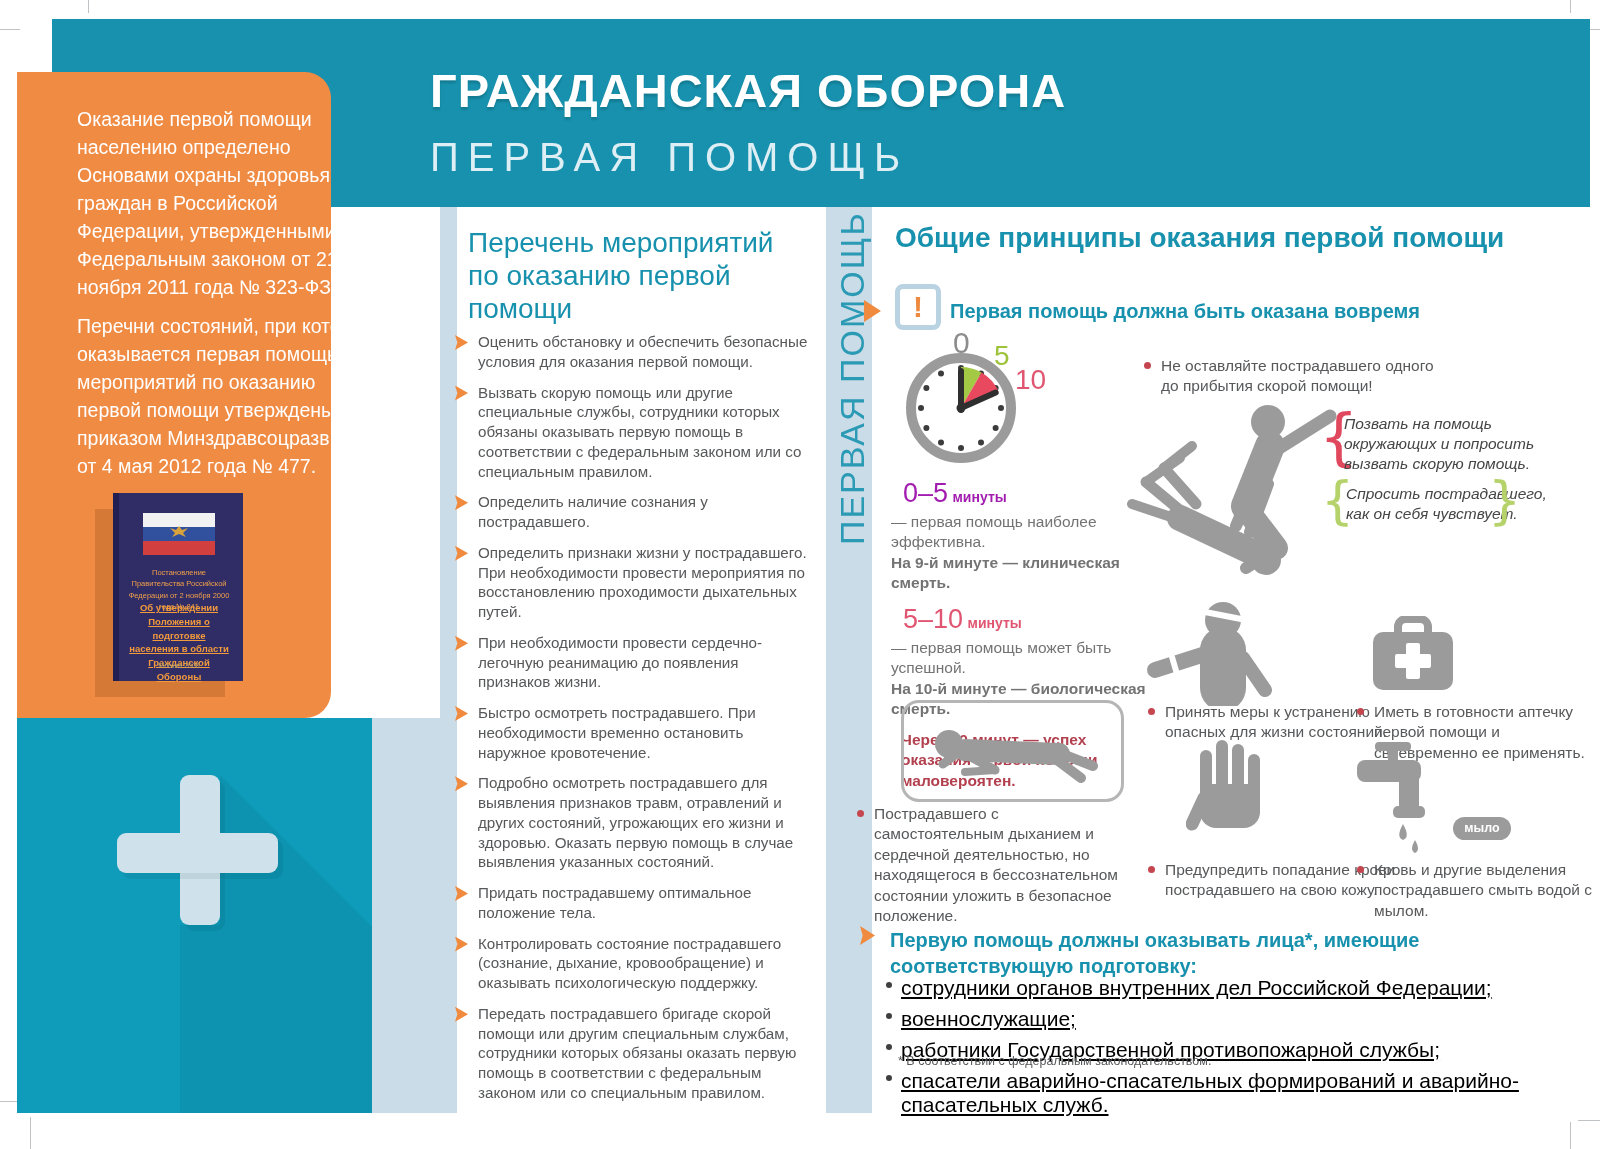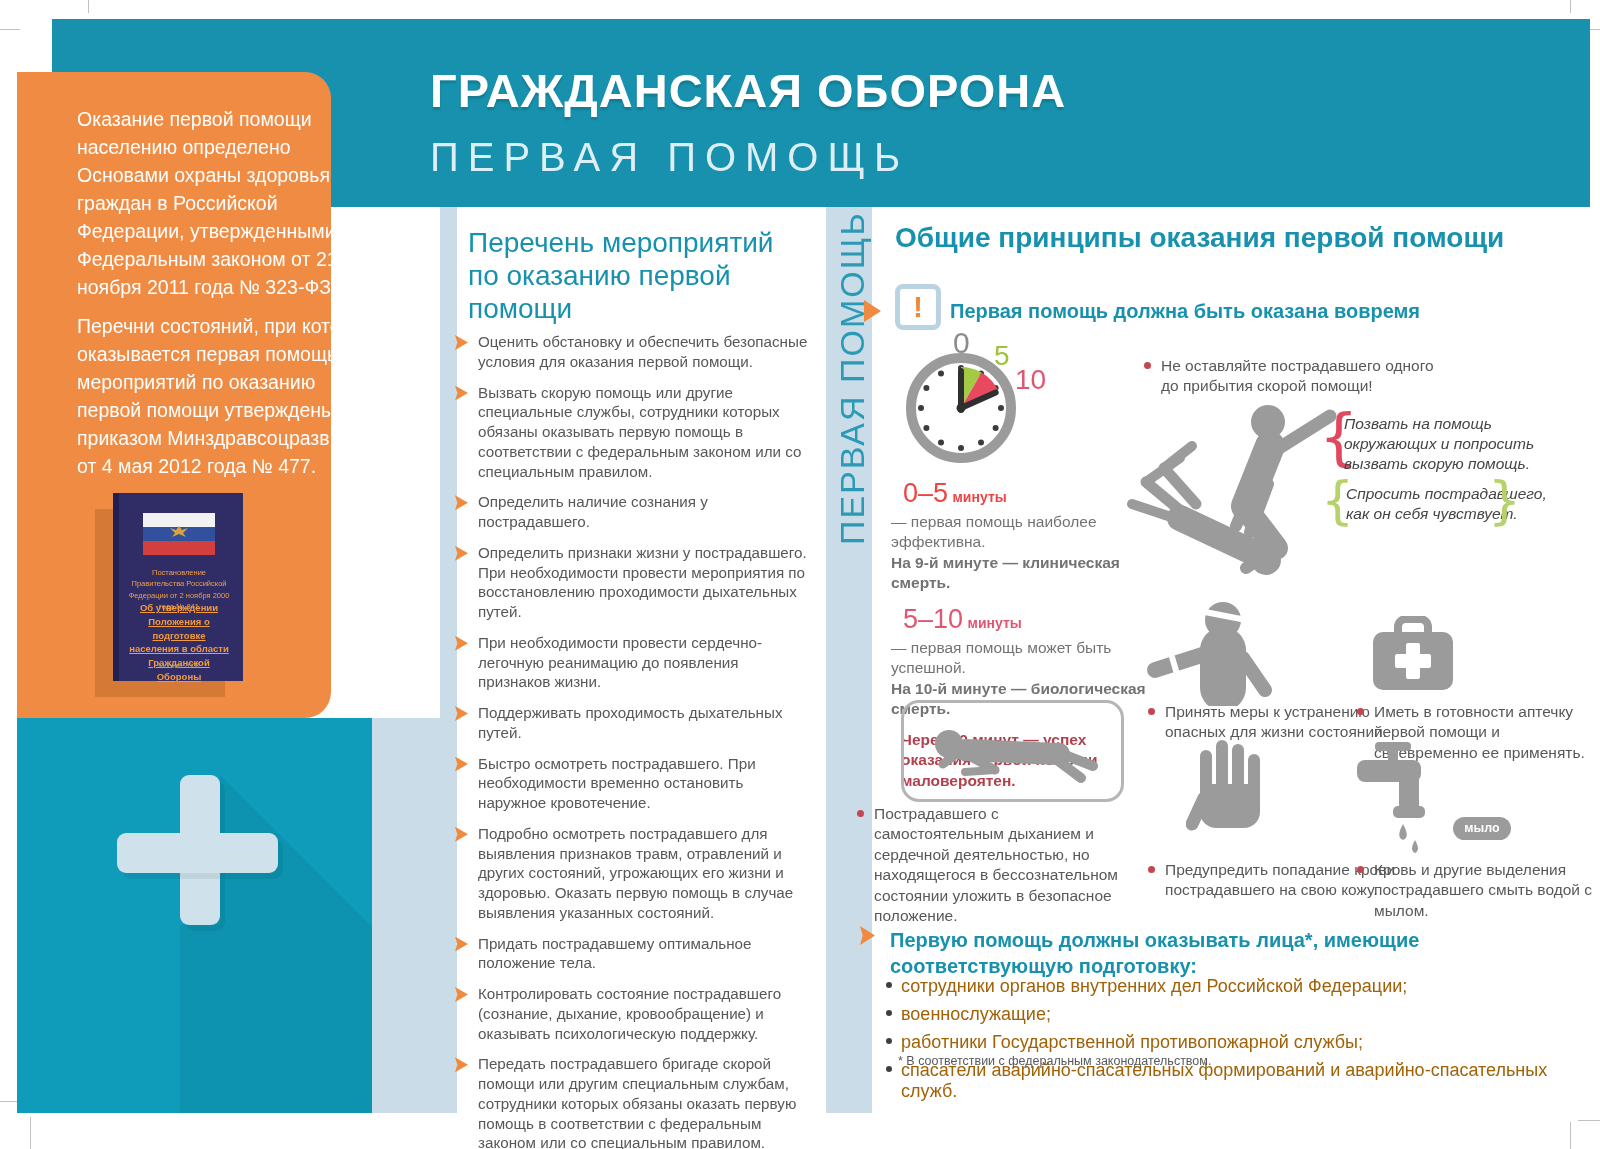--- a/index.html
+++ b/index.html
@@ -62,39 +62,39 @@
   .clock{position:absolute;left:901px;top:348px;}
   .cl0{position:absolute;left:953px;top:326px;font-size:30px;color:#8c8c8c;}
   .cl5{position:absolute;left:994px;top:340px;font-size:28px;color:#9dc33b;}
   .cl10{position:absolute;left:1015px;top:364px;font-size:28px;color:#e05570;}
 
   .cardiac{position:absolute;left:891px;top:478px;width:268px;}
   .cardiac h3{margin:0 0 8px 12px;font-size:16.5px;color:#1791ad;letter-spacing:0.2px;}
   .range{margin-left:12px;}
   .range .num{font-size:27px;}
   .range .unit{font-size:14px;font-weight:bold;}
-  .grn{color:#ef4444;} .rd{color:#e05570;}
+  .grn{color:#a21caf;} .rd{color:#e05570;}
   .pl{margin:3px 0 10px 0;font-size:15.5px;color:#737373;line-height:1.32;}
   .pl .b{font-weight:bold;}
   .after{margin:4px 0 0 10px;width:252px;font-size:15.5px;font-weight:bold;color:#b2404e;line-height:1.32;}
 
   .rb{position:absolute;font-size:15.5px;color:#57585a;line-height:1.32;}
   .rb::before{content:"";position:absolute;left:-17px;top:6px;width:7px;height:7px;border-radius:50%;background:#c5464f;}
 
   .ital{position:absolute;font-size:15.5px;font-style:italic;color:#454545;line-height:1.3;}
   .brace{position:absolute;font-family:"DejaVu Sans",sans-serif;font-size:62px;line-height:62px;}
   .br-red{color:#e0485e;} .br-grn{color:#b5d36a;}
 
   .rec-panel{position:absolute;left:901px;top:700px;width:217px;height:96px;border:3px solid #b5b5b5;border-radius:18px;}
   .soap{position:absolute;left:1453px;top:817px;width:58px;height:23px;background:#9b9b9b;border-radius:12px;color:#fff;font-size:12.5px;font-weight:bold;text-align:center;line-height:23px;}
 
   .q-arrow{position:absolute;left:860px;top:926px;width:15px;height:19px;background:#ef8a3f;clip-path:polygon(0 0,100% 50%,0 100%,18% 50%);}
   .q-head{position:absolute;left:882px;top:919px;width:590px;font-size:20px;font-weight:bold;color:#1791ad;line-height:1.32;margin:8px;}
   .q-items{position:absolute;left:886px;top:976px;width:680px;}
-  .q-item{position:relative;padding-left:15px;margin-bottom:7px;font-size:18px;color:#a16207;}
+  .q-item{position:relative;padding-left:15px;margin-bottom:7px;font-size:21px;color:#000000;text-decoration:underline;}
   .q-item::before{content:"";position:absolute;left:0;top:6px;width:6px;height:6px;border-radius:50%;background:#3f3f3f;}
   .footnote{position:absolute;left:898px;top:1054px;font-size:12.5px;color:#57585a;}
 
   svg .g{fill:#9b9b9b;}
   svg .gs{stroke:#9b9b9b;fill:none;stroke-linecap:round;}
 </style>
 </head>
 <body>
 
 <div class="page">
@@ -158,24 +158,20 @@
         <span class="arr"></span>
         <p>Определить наличие сознания у пострадавшего.</p>
       </div>
     <div class="step">
         <span class="arr"></span>
         <p>Определить признаки жизни у пострадавшего. При необходимости провести мероприятия по восстановлению проходимости дыхательных путей.</p>
       </div>
     <div class="step">
         <span class="arr"></span>
         <p>При необходимости провести сердечно-легочную реанимацию до появления признаков жизни.</p>
-      </div>
-    <div class="step">
-        <span class="arr"></span>
-        <p>Поддерживать проходимость дыхательных путей.</p>
       </div>
     <div class="step">
         <span class="arr"></span>
         <p>Быстро осмотреть пострадавшего. При необходимости временно остановить наружное кровотечение.</p>
       </div>
     <div class="step">
         <span class="arr"></span>
         <p>Подробно осмотреть пострадавшего для выявления признаков травм, отравлений и других состояний, угрожающих его жизни и здоровью. Оказать первую помощь в случае выявления указанных состояний.</p>
       </div>
     <div class="step">

